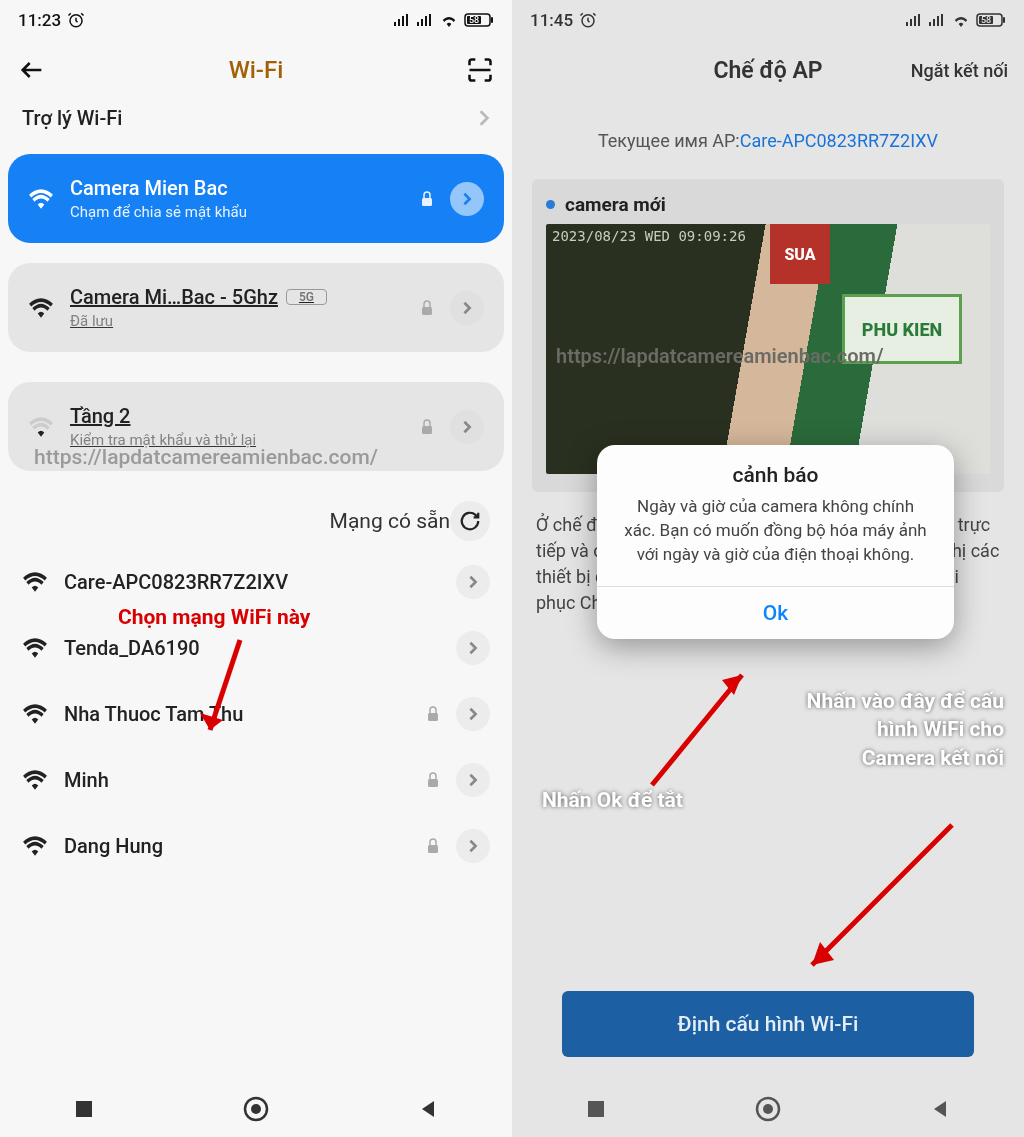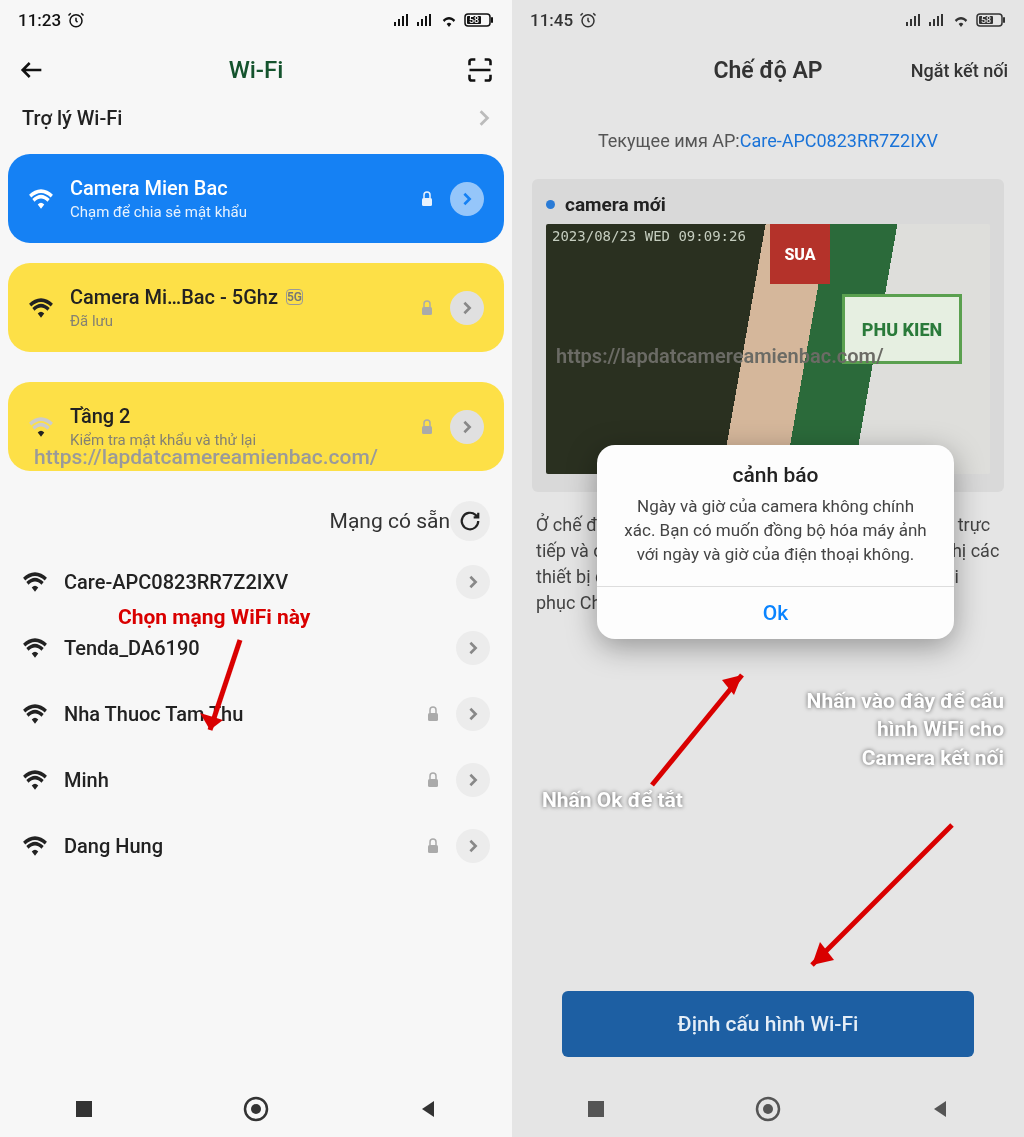--- a/index.html
+++ b/index.html
@@ -11,35 +11,35 @@
   
   .statusbar { height:40px; display:flex; align-items:center; justify-content:space-between; padding:11px 18px; font-size:17px; font-weight:500; }
   .left .statusbar { color:#111; }
   .right .statusbar { color:#333; }
   .st-left { display:flex; align-items:center; gap:6px; }
   .st-right { display:flex; align-items:center; gap:5px; }
   .st-right svg { display:block; }
 
   
   .lhdr { height:60px; display:flex; align-items:center; padding:0 18px; position:relative; }
-  .lhdr .title { flex:1; text-align:center; font-size:24px; font-weight:500; color:#14532d; }
+  .lhdr .title { flex:1; text-align:center; font-size:24px; font-weight:500; color:#a16207; }
   .assist-row { display:flex; align-items:center; justify-content:space-between; padding:6px 22px 14px; font-size:20px; font-weight:500; color:#222; }
 
   
   .card { margin:10px 8px; border-radius:22px; padding:22px 20px; display:flex; align-items:center; gap:16px; position:relative; }
   .card.blue { background:#1581f4; color:#fff; margin-bottom:20px; }
-  .card.grey { background:#fde047; color:#222; }
+  .card.grey { background:#e5e5e5; color:#222;text-decoration:underline; }
   .card .txt { flex:1; }
   .card .name { font-size:20px; font-weight:500; display:flex; align-items:center; gap:8px;}
   .card .sub  { font-size:15px; opacity:.9; margin-top:3px; }
   .card.grey .sub { color:#777; }
   .circlebtn { width:34px; height:34px; border-radius:50%; display:flex; align-items:center; justify-content:center; }
   .card.blue .circlebtn { background:rgba(255,255,255,.55); }
   .card.grey .circlebtn { background:#e0e0e0; }
-  .badge5g { font-size:12px; border:1.5px solid #999; color:#777; padding:0 0; border-radius:4px; font-weight:600;text-align:right;}
+  .badge5g { font-size:12px; border:1.5px solid #999; color:#777; padding:0 12px; border-radius:4px; font-weight:600;text-align:right;}
 
   .watermark1 { position:absolute; left:34px; top:445px; color:#9a9a9a; font-size:21px; font-weight:500; z-index:5;}
   .annot { color:#d90000; font-weight:700; font-size:21px; position:absolute; text-shadow:0 0 2px #fff; }
 
   .sec-hdr { display:flex; align-items:center; justify-content:flex-end; padding:20px 22px 8px; }
   .sec-hdr .lbl { font-size:21px; font-weight:400; color:#333; }
   .refresh { width:40px; height:40px; border-radius:50%; background:#ececec; display:flex; align-items:center; justify-content:center; }
 
   .netrow { display:flex; align-items:center; gap:16px; padding:16px 22px; }
   .netrow .nname { flex:1; font-size:20px; font-weight:500; color:#222; }

